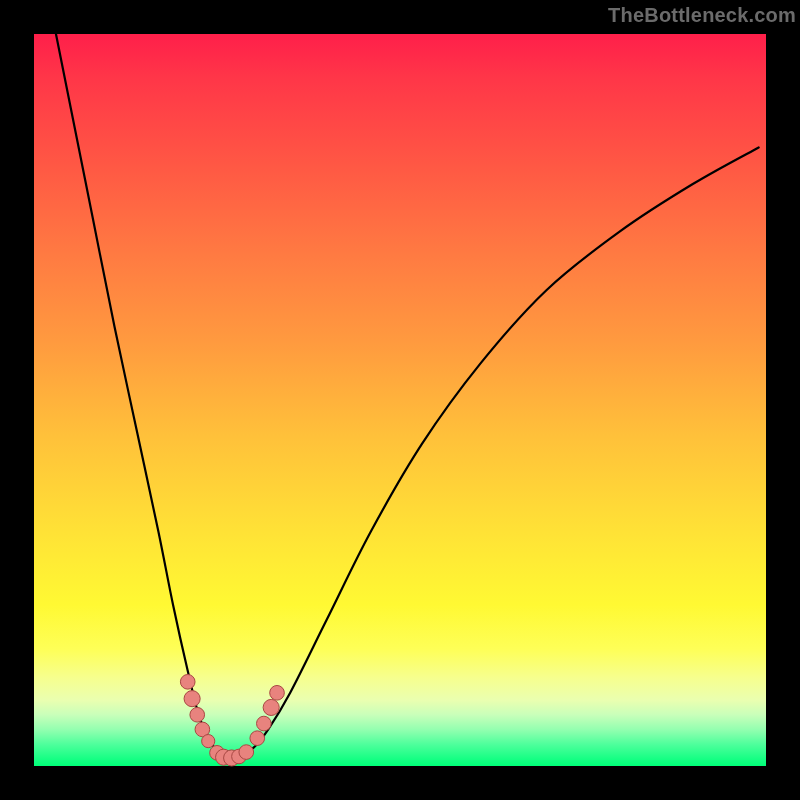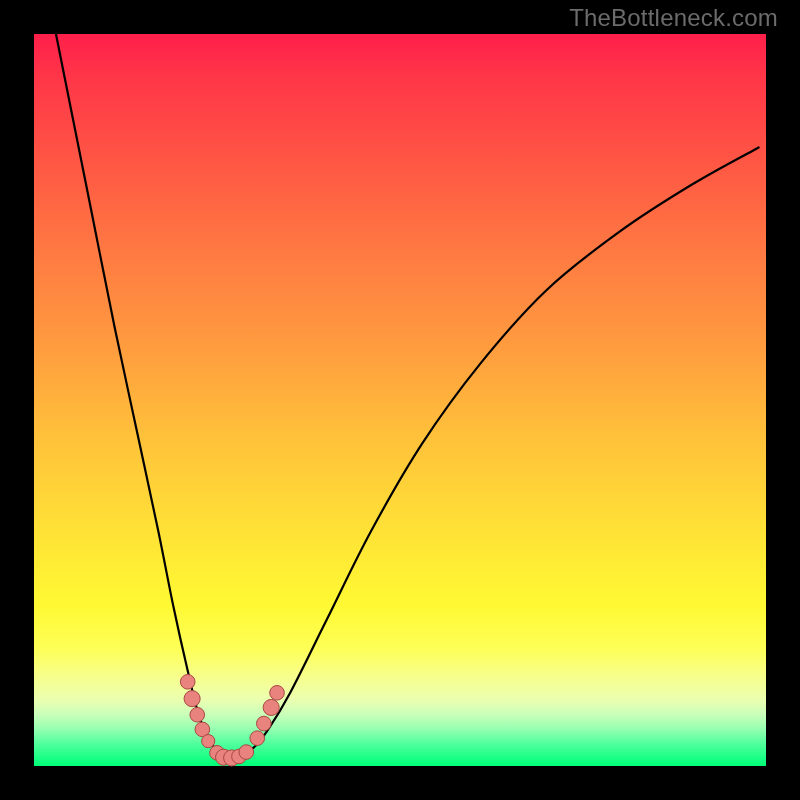--- a/index.html
+++ b/index.html
@@ -15,24 +15,24 @@
     position: absolute;
     top: 0;
     left: 0;
     width: 800px;
     height: 800px;
     background: #000;
   }
   .watermark {
     position: absolute;
     top: 4px;
-    right: 22px;
+    right: 4px;
     color: #6b6b6b;
-    font-size: 24px;
-    font-weight: 400;
+    font-size: 20px;
+    font-weight: 700;
     letter-spacing: 0.2px;
     pointer-events: none;
   }
   .plot {
     position: absolute;
     top: 34px;
     left: 34px;
     width: 732px;
     height: 732px;
     background: linear-gradient(

